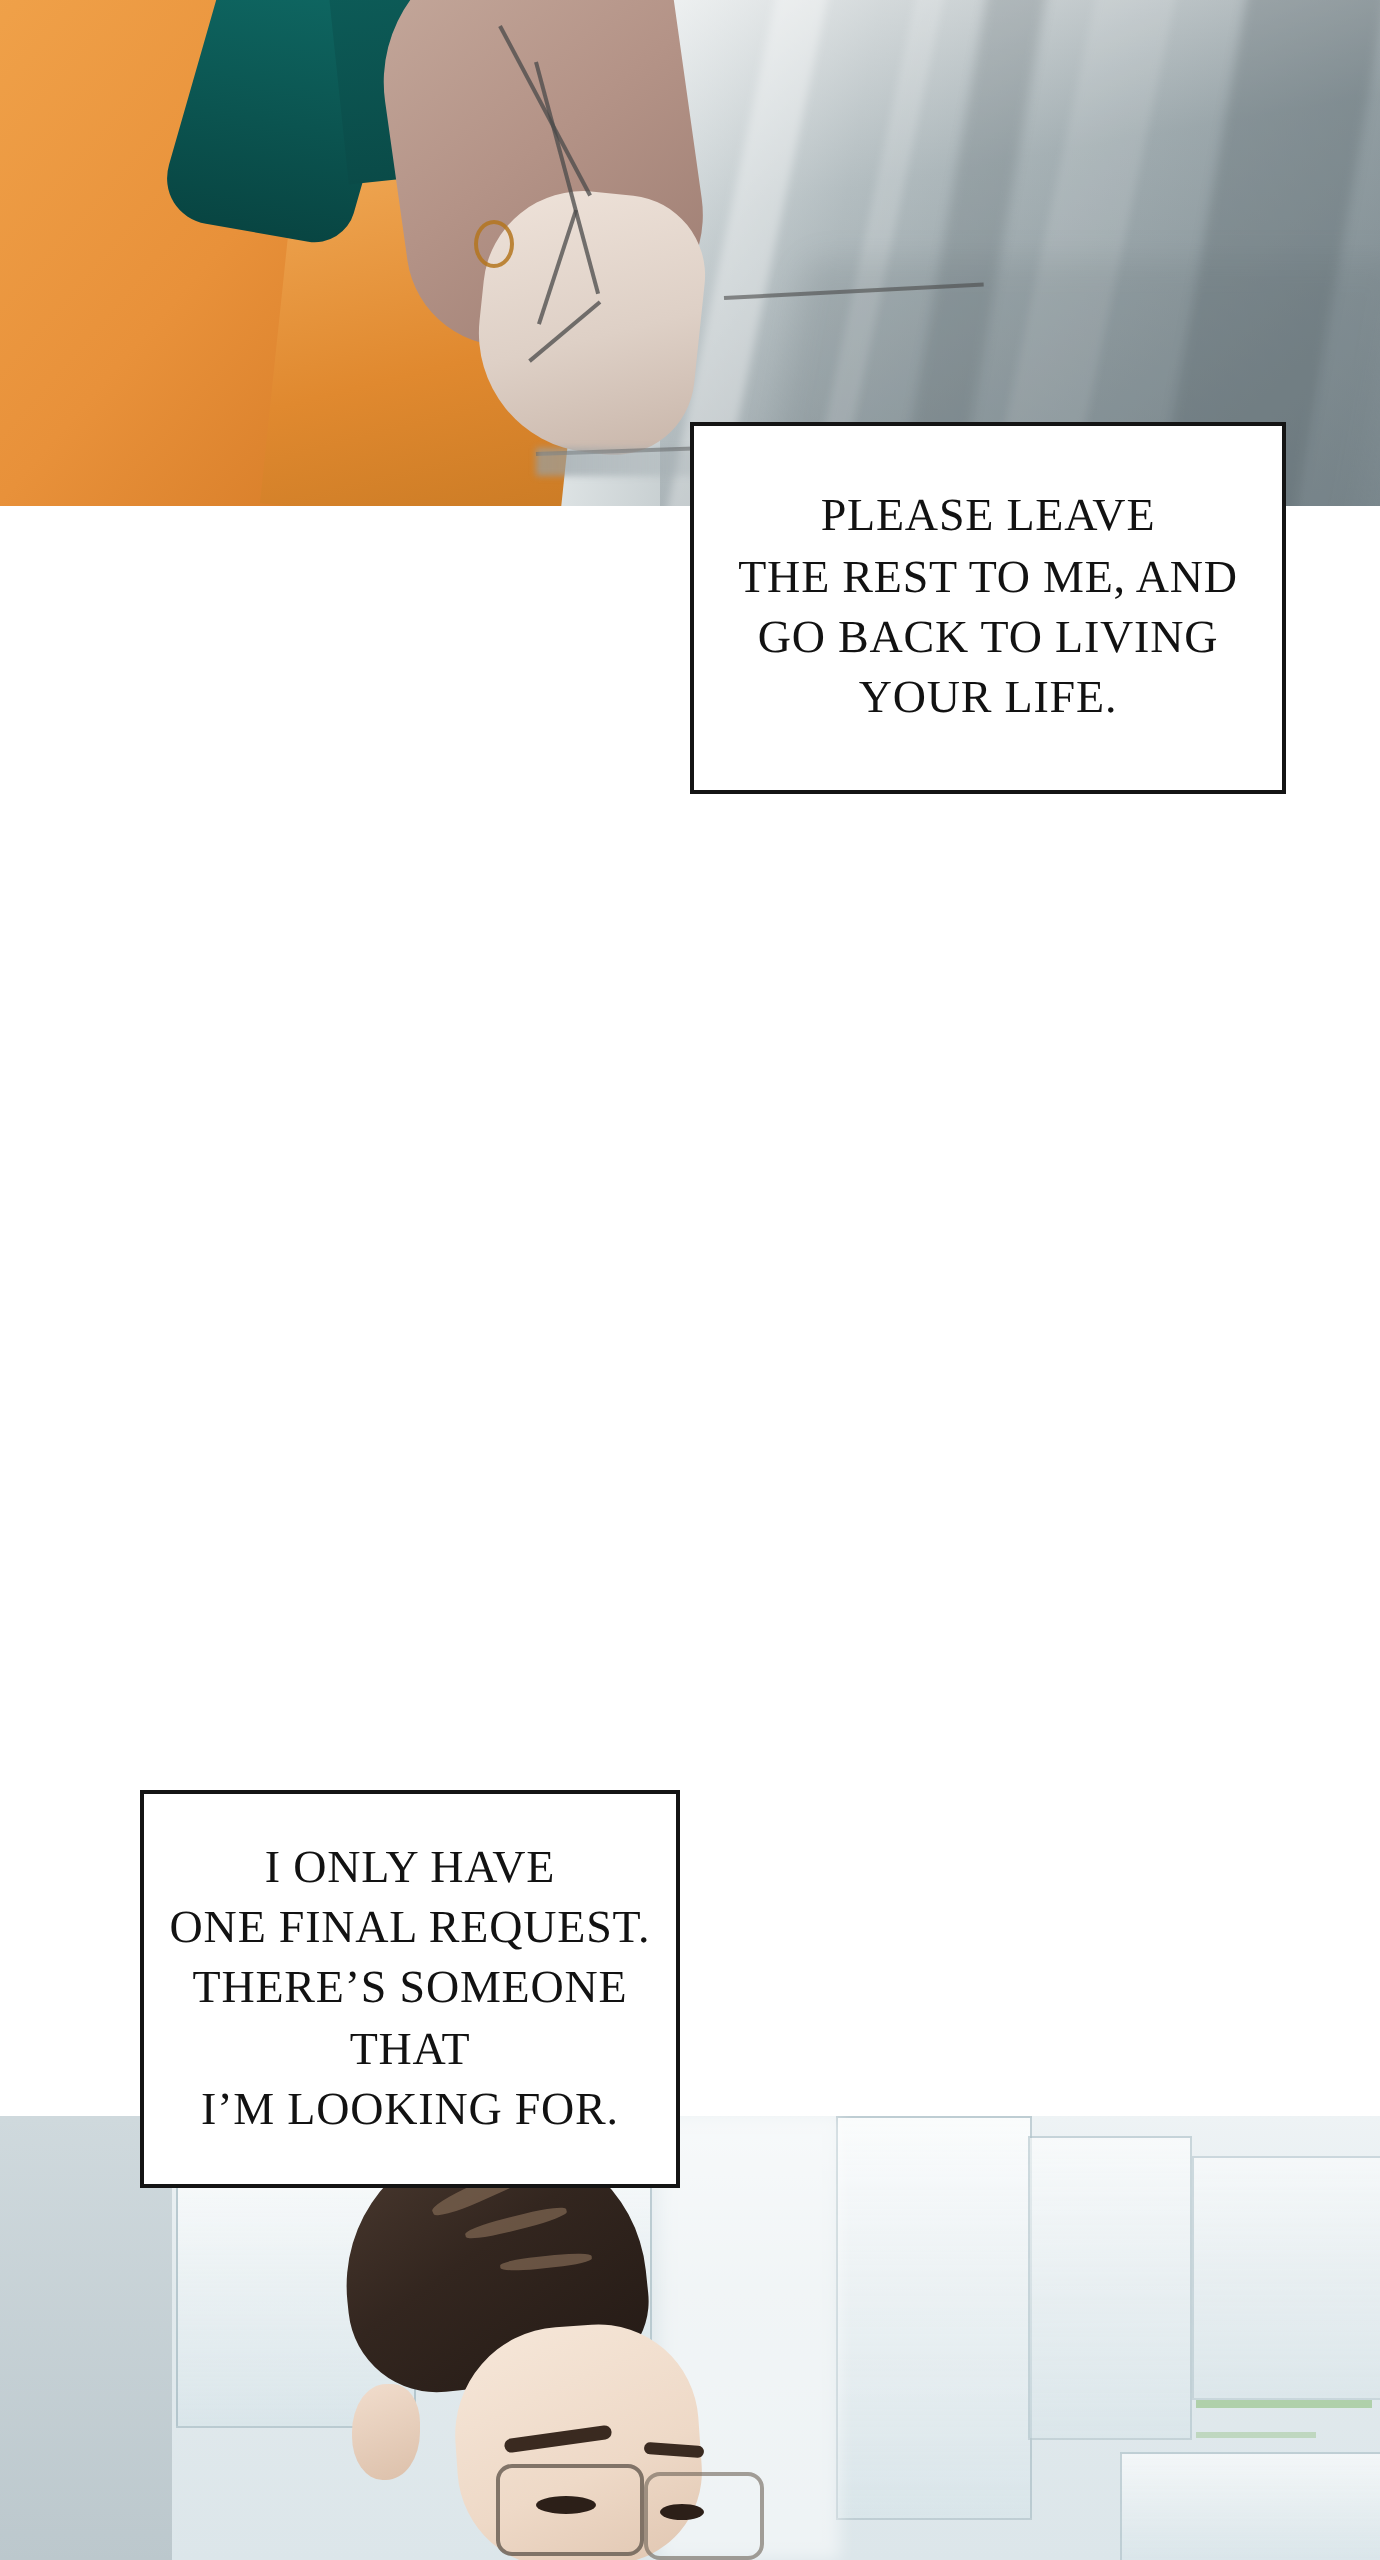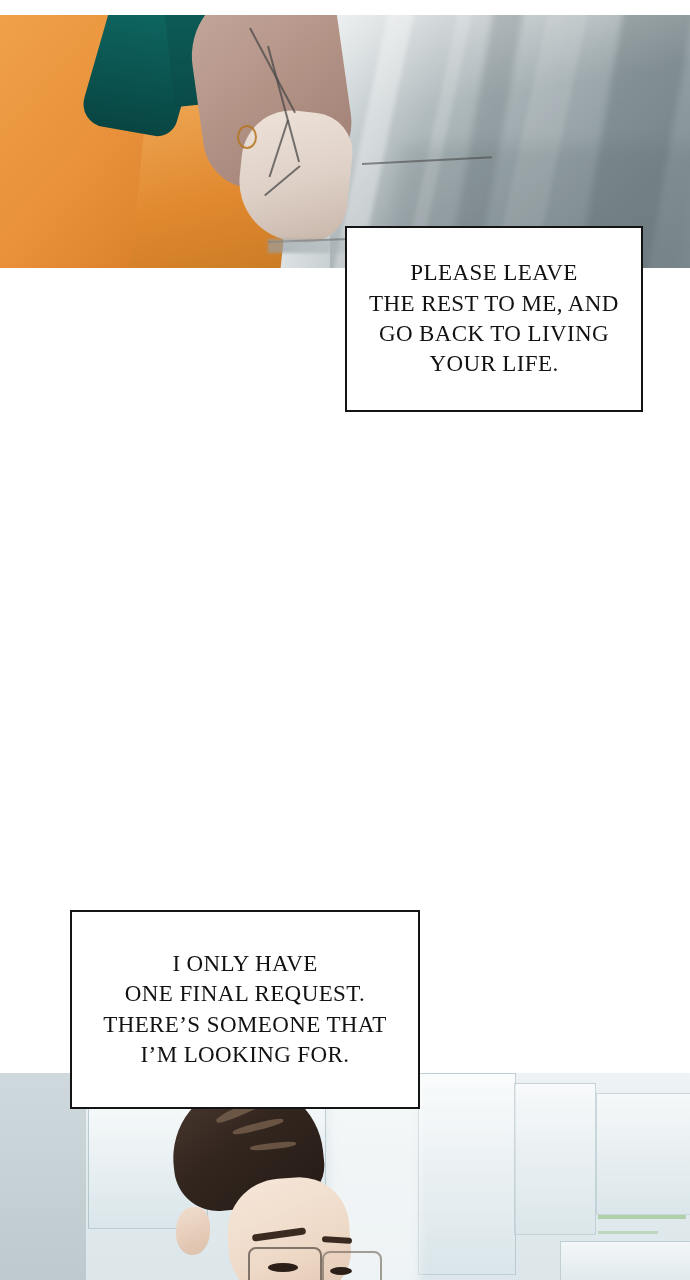--- a/index.html
+++ b/index.html
@@ -12,21 +12,20 @@
     height: 1280px;
     position: relative;
     overflow: hidden;
     font-family: "Liberation Serif", serif;
   }
 
   .page {
     position: absolute;
     inset: 0;
     background: #ffffff;
-    margin-top: 15px;
   }
 
   
   .panel-top {
     position: absolute;
     left: 0;
     top: 0;
     width: 690px;
     height: 253px;
     overflow: hidden;
@@ -254,21 +253,21 @@
   #bubble-1 {
     left: 345px;
     top: 211px;
     width: 298px;
     height: 186px;
     font-size: 23px;
   }
   #bubble-2 {
     left: 70px;
     top: 895px;
-    width: 350px;
+    width: 270px;
     height: 199px;
     font-size: 23px;
   }
 </style>
 </head>
 <body>
 
 <div class="page">
 
   <div class="panel-top">

